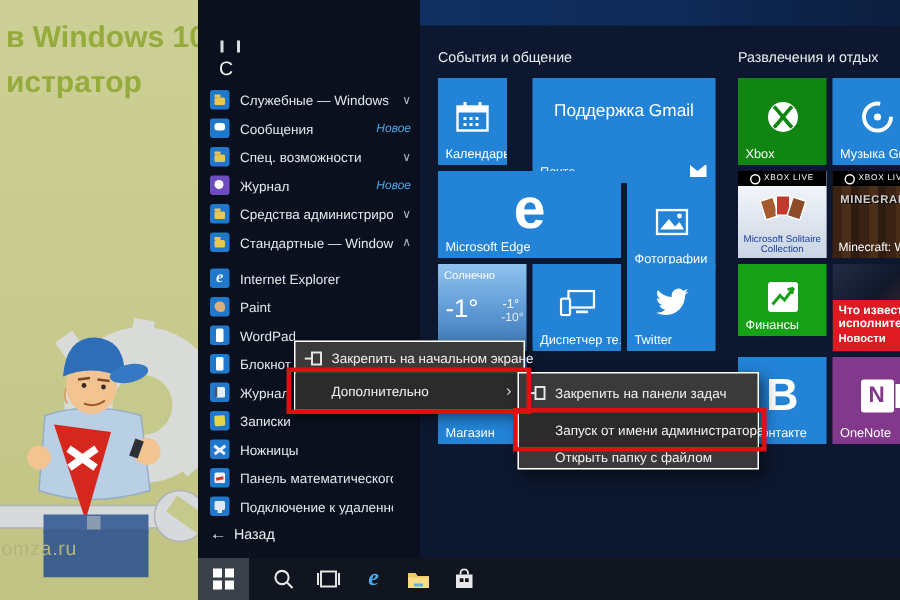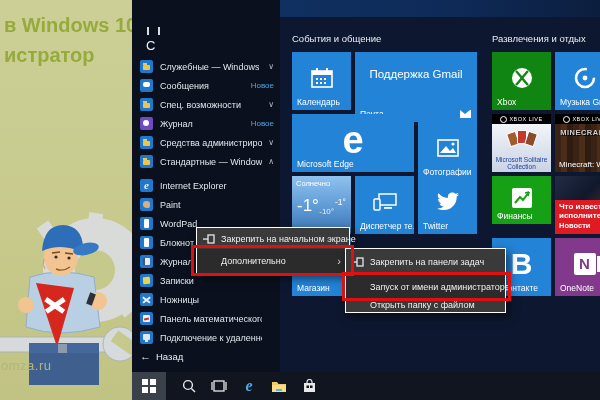--- a/index.html
+++ b/index.html
@@ -21,21 +21,21 @@
     background:linear-gradient(90deg,#0f2e5f,#0d2throw 55%,#0c1e3e);
     background:linear-gradient(90deg,#103061 0%,#0e2a57 55%,#0c1e3e 100%);}
 
   
   .letter-partial{position:absolute;left:147px;top:27px;width:9px;height:8px;
     border-left:2px solid #d8dde2;border-right:2px solid #d8dde2;}
   .section-letter{position:absolute;left:146px;top:38px;color:#f0f2f4;font-size:13px;}
   .app-row{position:absolute;left:140px;width:136px;height:19px;display:flex;align-items:center;cursor:default;}
   .app-row .lbl{font-size:9px;color:#e3e7ec;white-space:nowrap;overflow:hidden;max-width:102px;}
   .app-row .chev{margin-left:auto;margin-right:2px;font-size:8px;color:#aeb8c2;}
-  .app-row .badge{margin-left:auto;margin-right:2px;font-size:8px;color:#4da6e8;}
+  .app-row .badge{margin-left:auto;margin-right:2px;font-size:8px;color:#4da6e8;font-style:italic;}
   .aic{width:13px;height:13px;border-radius:2px;background:#1f78cc;position:relative;flex:0 0 13px;margin-right:7px;}
   .aic .g{position:absolute;inset:3px;background:#fff;border-radius:1px;}
   .aic.folder .g{background:#e9c64d;top:5px;}
   .aic.folder::before{content:"";position:absolute;top:3px;left:3px;width:4px;height:2px;background:#e9c64d;}
   .aic.chat .g{border-radius:2px;bottom:5px;}
   .aic.sport{background:#6e4cc0;}
   .aic.sport .g{border-radius:50%;inset:3px 4px 4px 3px;}
   .aic.ie::after{content:"e";position:absolute;width:100%;text-align:center;color:#eaf4ff;
     font:bold italic 11px/13px "Liberation Serif",serif;}
   .aic.paint .g{background:#d8b07e;border-radius:50% 50% 40% 60%;}
@@ -60,21 +60,21 @@
   .tile .cicon{position:absolute;left:50%;top:45%;transform:translate(-50%,-50%);}
   .mail-head{position:absolute;width:100%;top:16px;text-align:center;font-size:11.5px;color:#fff;}
   .envelope{position:absolute;right:6px;bottom:4px;width:11px;height:8px;background:#fff;}
   .envelope::before{content:"";position:absolute;left:0;top:0;border-left:5.5px solid transparent;
     border-right:5.5px solid transparent;border-top:4px solid #2383d6;}
   .edge-e{font-size:38px;font-weight:bold;color:#fff;line-height:38px;}
   .weather{background:linear-gradient(180deg,#8fc2ef 0%,#5d99d4 55%,#3c76b4 100%);}
   .weather .cond{position:absolute;left:4px;top:3px;font-size:7.5px;}
   .weather .temp{position:absolute;left:5px;top:20px;font-size:17px;font-weight:normal;}
   .weather .hi{position:absolute;right:5px;top:21px;font-size:8.5px;}
-  .weather .lo{position:absolute;right:17px;top:31px;font-size:8px;opacity:.85;text-align:center;}
+  .weather .lo{position:absolute;right:2px;top:31px;font-size:8px;opacity:.85;text-align:center;}
   .green{background:#118511;}
   .fgreen{background:#16a016;}
   .banner{position:absolute;left:0;top:0;right:0;height:10px;background:#000;color:#fff;
     font-size:5.5px;letter-spacing:.5px;display:flex;align-items:center;justify-content:center;gap:2px;}
   .banner .xdot{width:5px;height:5px;border:1px solid #fff;border-radius:50%;}
   .solitaire-body{position:absolute;left:0;top:10px;right:0;bottom:0;
     background:linear-gradient(180deg,#f2f5fa,#c9d4e4);}
   .card{position:absolute;width:8px;height:12px;border:1px solid #fff;border-radius:1px;}
   .sol-label{position:absolute;left:0;right:0;bottom:2px;text-align:center;color:#1b3f9e;
     font-size:6.5px;line-height:7px;}
@@ -266,21 +266,21 @@
     <span class="lbl">Подключение к удаленному р…</span>
   </div>
 
   <div class="back-row">
     <span class="arr">←</span>
     <span>Назад</span>
   </div>
 
   <div class="group-header" style="left:292px;top:33px">События и общение</div>
 
-  <div class="tile blue" style="left:292px;top:52px;width:59px;height:58px">
+  <div class="tile blue" style="left:292px;top:52px;width:46px;height:58px">
     <svg class="cicon" width="22" height="20" viewBox="0 0 22 20">
       <rect x="1" y="3" width="20" height="16" fill="none" stroke="#fff" stroke-width="1.6"></rect>
       <rect x="1" y="3" width="20" height="4" fill="#fff"></rect>
       <rect x="5" y="0" width="2" height="4" fill="#fff"></rect>
         <rect x="15" y="0" width="2" height="4" fill="#fff"></rect>
       <g fill="#fff">
           <rect x="5" y="10" width="2" height="2"></rect>
           <rect x="9" y="10" width="2" height="2"></rect>
           <rect x="13" y="10" width="2" height="2"></rect>
       <rect x="5" y="14" width="2" height="2"></rect>

